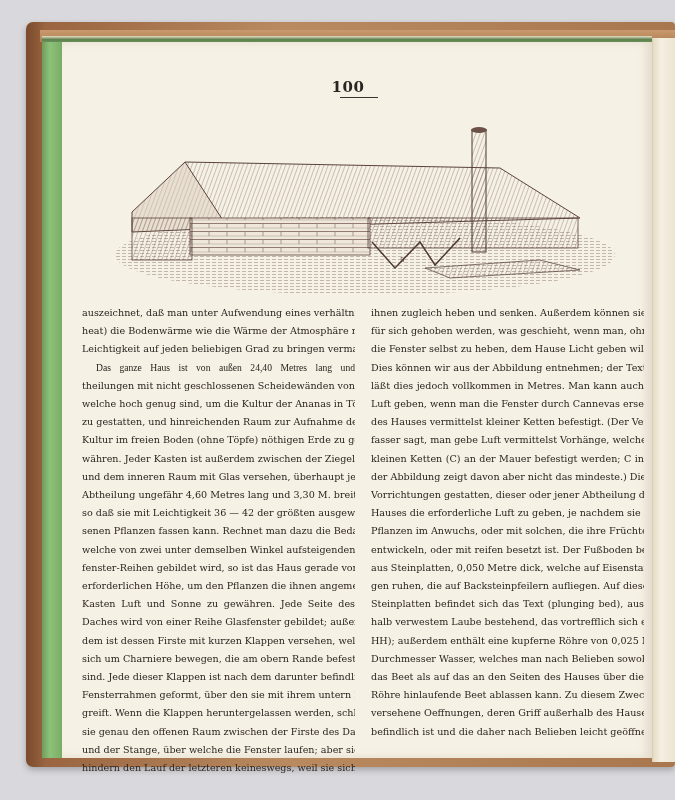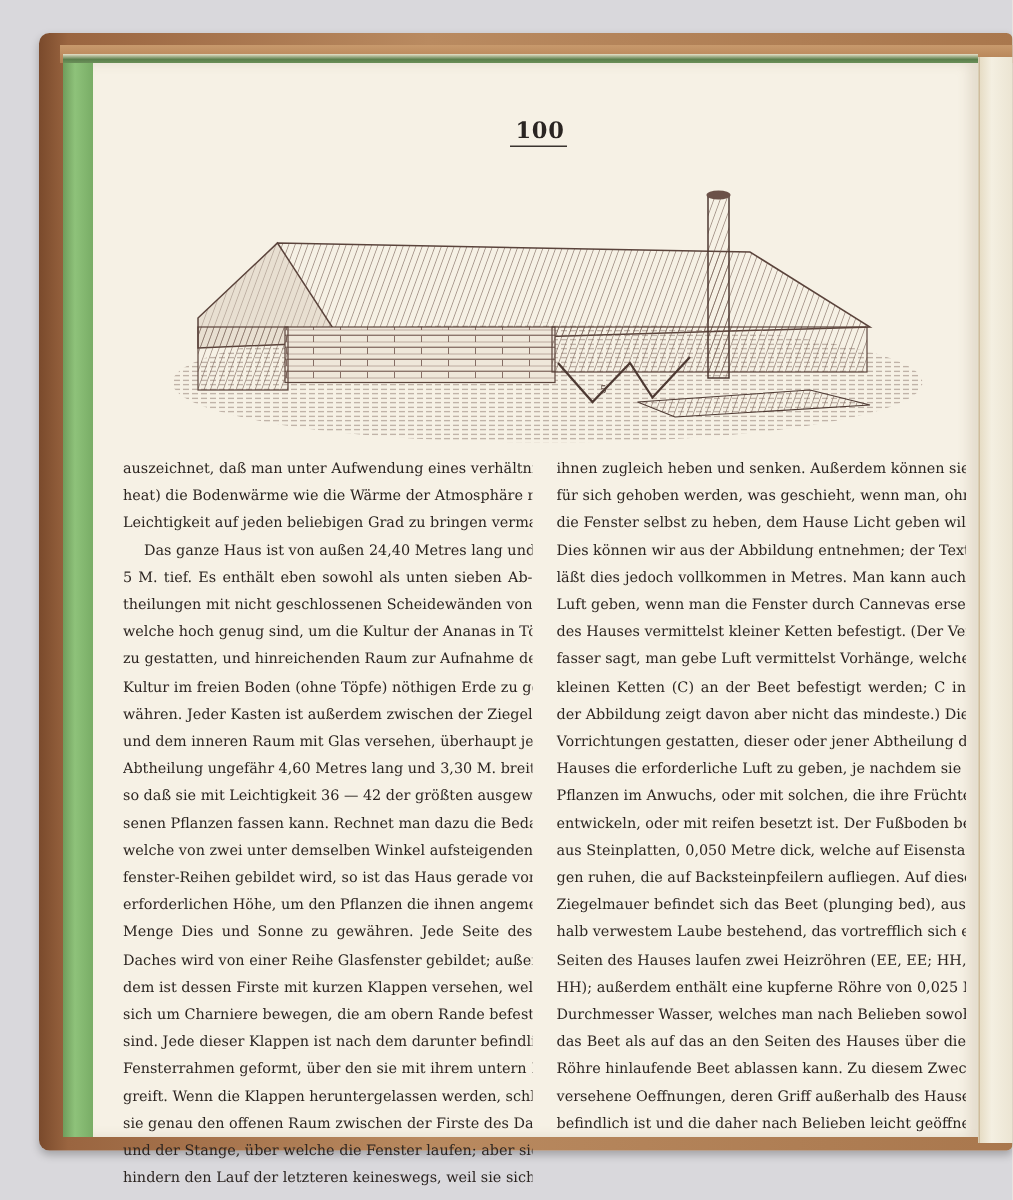--- a/index.html
+++ b/index.html
@@ -31,21 +31,21 @@
       position: absolute; left: 62px; top: 42px; width: 590px; height: 716px;
       background: #f6f1e5;
       box-shadow: inset -6px 0 8px rgba(150,130,100,0.18);
     }
     .next-page {
       position: absolute; left: 652px; top: 38px; width: 23px; height: 724px;
       background: linear-gradient(90deg, #e6dcc4 0%, #f4efe1 35%, #ebe4d2 100%);
       border-left: 1px solid #d8ceb4;
     }
     .page-number {
-      position: absolute; left: 338px; top: 78px; width: 44px;
+      position: absolute; left: 326px; top: 78px; width: 44px;
       text-align: center; font-size: 15px; font-weight: bold; color: #2a2522;
       letter-spacing: 0.5px;
     }
     .page-number-rule {
       position: absolute; left: 340px; top: 97px; width: 38px; height: 1px; background: #3a3430;
     }
     .illustration {
       position: absolute; left: 110px; top: 120px; width: 510px; height: 180px;
     }
     .column {
@@ -53,21 +53,21 @@
       font-size: 9.6px; line-height: 18.2px; color: #2b2420;
       text-align: justify;
     }
     .col-left { left: 82px; }
     .col-right { left: 371px; }
     .line {
       display: block; white-space: nowrap; overflow: hidden;
       text-align-last: justify; text-align: justify;
     }
     .line.last { text-align-last: left; }
-    .indent { padding-left: 14px; }
+    .indent { padding-left: 14px; font-family: Liberation Serif, serif; }
   </style>
 </head>
 <body>
 
 <div class="cover"></div>
 <div class="cover-top-strip"></div>
 <div class="page-block-edge"></div>
 <div class="page-block-top"></div>
 <div class="next-page"></div>
 
@@ -111,64 +111,62 @@
   <ellipse cx="369" cy="10" rx="8" ry="3" fill="#6b5148"></ellipse>
 
   <polygon points="315,148 430,140 470,150 340,158" fill="url(#hatch)" stroke="#4d3932" stroke-width="0.7"></polygon>
 </svg>
 
 <div class="column col-left">
   <span class="line">auszeichnet, daß man unter Aufwendung eines verhältniß-</span>
   <span class="line">heat) die Bodenwärme wie die Wärme der Atmosphäre mit</span>
   <span class="line last">Leichtigkeit auf jeden beliebigen Grad zu bringen vermag.</span>
   <span class="line indent">Das ganze Haus ist von außen 24,40 Metres lang und</span>
-  <span class="line">5 M. tief. Es enthält eben sowohl als unten sieben Ab-</span>
   <span class="line">theilungen mit nicht geschlossenen Scheidewänden von Ziegeln,</span>
   <span class="line">welche hoch genug sind, um die Kultur der Ananas in Töpfen</span>
   <span class="line">zu gestatten, und hinreichenden Raum zur Aufnahme der zur</span>
   <span class="line">Kultur im freien Boden (ohne Töpfe) nöthigen Erde zu ge-</span>
   <span class="line">währen. Jeder Kasten ist außerdem zwischen der Ziegelmauer</span>
   <span class="line">und dem inneren Raum mit Glas versehen, überhaupt jede</span>
   <span class="line">Abtheilung ungefähr 4,60 Metres lang und 3,30 M. breit,</span>
   <span class="line">so daß sie mit Leichtigkeit 36 — 42 der größten ausgewach-</span>
   <span class="line">senen Pflanzen fassen kann. Rechnet man dazu die Bedachung,</span>
   <span class="line">welche von zwei unter demselben Winkel aufsteigenden Glas-</span>
   <span class="line">fenster-Reihen gebildet wird, so ist das Haus gerade von der</span>
   <span class="line">erforderlichen Höhe, um den Pflanzen die ihnen angemessene</span>
-  <span class="line">Menge Dies und Sonne zu gewähren. Jede Seite des</span>
+  <span class="line">Kasten Luft und Sonne zu gewähren. Jede Seite des</span>
   <span class="line">Daches wird von einer Reihe Glasfenster gebildet; außer-</span>
   <span class="line">dem ist dessen Firste mit kurzen Klappen versehen, welche</span>
   <span class="line">sich um Charniere bewegen, die am obern Rande befestigt</span>
   <span class="line">sind. Jede dieser Klappen ist nach dem darunter befindlichen</span>
   <span class="line">Fensterrahmen geformt, über den sie mit ihrem untern Rande</span>
   <span class="line">greift. Wenn die Klappen heruntergelassen werden, schließen</span>
   <span class="line">sie genau den offenen Raum zwischen der Firste des Daches</span>
   <span class="line">und der Stange, über welche die Fenster laufen; aber sie</span>
   <span class="line">hindern den Lauf der letzteren keineswegs, weil sie sich mit</span>
 </div>
 
 <div class="column col-right">
   <span class="line">ihnen zugleich heben und senken. Außerdem können sie auch</span>
   <span class="line">für sich gehoben werden, was geschieht, wenn man, ohne</span>
   <span class="line">die Fenster selbst zu heben, dem Hause Licht geben will.</span>
   <span class="line">Dies können wir aus der Abbildung entnehmen; der Text</span>
   <span class="line">läßt dies jedoch vollkommen in Metres. Man kann auch</span>
   <span class="line">Luft geben, wenn man die Fenster durch Cannevas ersetzt,</span>
   <span class="line">des Hauses vermittelst kleiner Ketten befestigt. (Der Ver-</span>
   <span class="line">fasser sagt, man gebe Luft vermittelst Vorhänge, welche mit</span>
-  <span class="line">kleinen Ketten (C) an der Beet befestigt werden; C in</span>
+  <span class="line">kleinen Ketten (C) an der Mauer befestigt werden; C in</span>
   <span class="line">der Abbildung zeigt davon aber nicht das mindeste.) Diese</span>
   <span class="line">Vorrichtungen gestatten, dieser oder jener Abtheilung des</span>
   <span class="line">Hauses die erforderliche Luft zu geben, je nachdem sie mit</span>
   <span class="line">Pflanzen im Anwuchs, oder mit solchen, die ihre Früchte</span>
   <span class="line">entwickeln, oder mit reifen besetzt ist. Der Fußboden besteht</span>
   <span class="line">aus Steinplatten, 0,050 Metre dick, welche auf Eisenstan-</span>
   <span class="line">gen ruhen, die auf Backsteinpfeilern aufliegen. Auf diesen</span>
-  <span class="line">Ziegelmauer befindet sich das Beet (plunging bed), aus</span>
+  <span class="line">Steinplatten befindet sich das Text (plunging bed), aus</span>
   <span class="line">halb verwestem Laube bestehend, das vortrefflich sich eignet,</span>
-  <span class="line">Seiten des Hauses laufen zwei Heizröhren (EE, EE; HH,</span>
   <span class="line">HH); außerdem enthält eine kupferne Röhre von 0,025 M.</span>
   <span class="line">Durchmesser Wasser, welches man nach Belieben sowohl in</span>
   <span class="line">das Beet als auf das an den Seiten des Hauses über die</span>
   <span class="line">Röhre hinlaufende Beet ablassen kann. Zu diesem Zweck</span>
   <span class="line">versehene Oeffnungen, deren Griff außerhalb des Hauses</span>
   <span class="line">befindlich ist und die daher nach Belieben leicht geöffnet</span>
 </div>
 
 </body></html>

